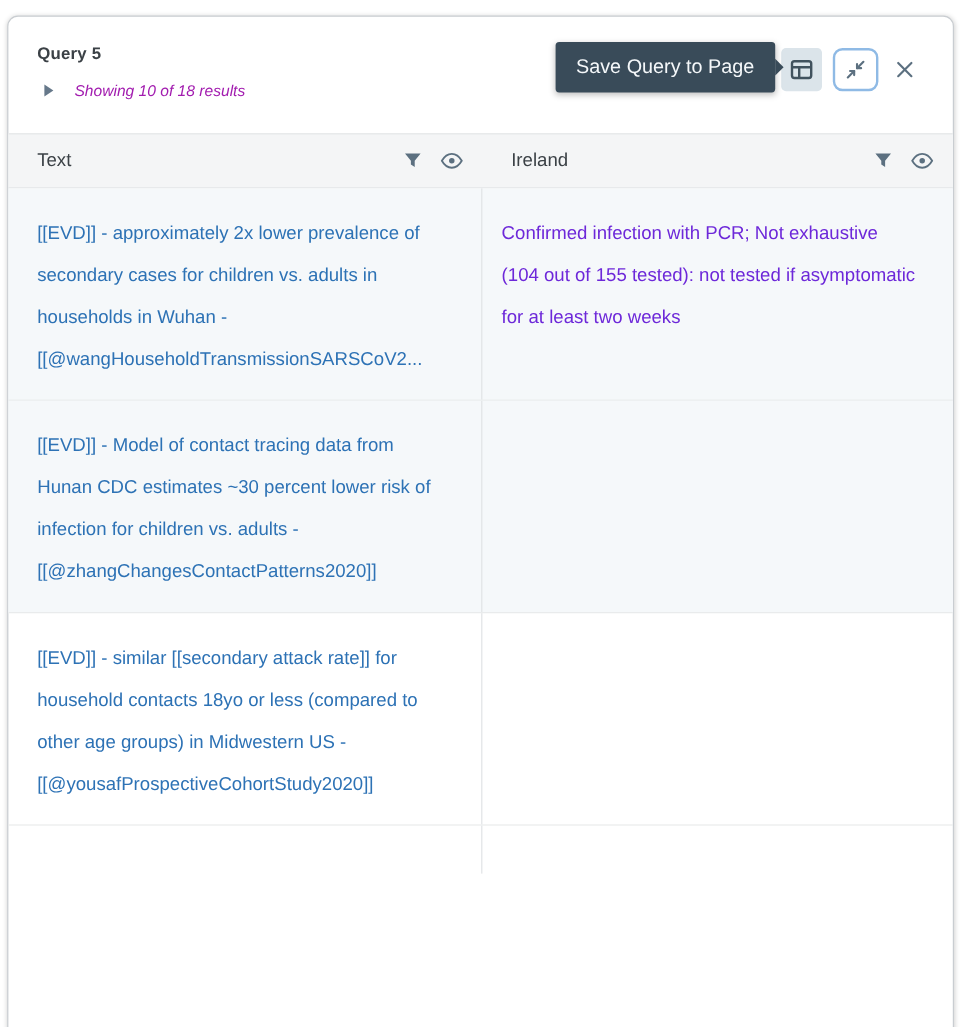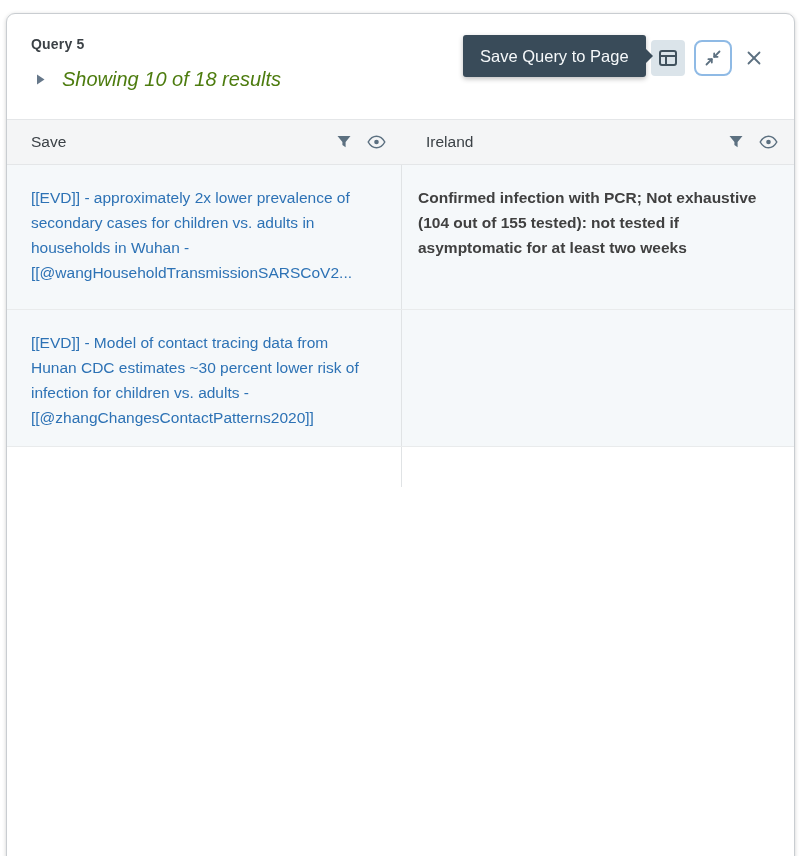--- a/index.html
+++ b/index.html
@@ -11,21 +11,21 @@
   .card{
     position:absolute;left:6px;top:13px;width:789px;height:880px;
     background:#fff;border:1px solid #c9cdd1;border-radius:9px;
     box-shadow:0 1px 4px rgba(0,0,0,.18);
     box-sizing:border-box;
   }
   .card-head{position:relative;padding:22px 24px 0 24px;}
   .title{font-size:14px;font-weight:bold;color:#3b4146;letter-spacing:.2px;}
   .showing-row{display:flex;align-items:center;margin-top:16px;}
   .caret{width:9px;height:11px;margin-left:5px;flex:0 0 auto;}
-  .showing-text{font-style:italic;font-size:20px;color:#4d7c0f;margin-left:17px;}
+  .showing-text{font-style:italic;font-size:13px;color:#a21caf;margin-left:17px;}
   
   .controls{position:absolute;top:26px;right:28px;display:flex;align-items:center;}
   .icon-btn{display:flex;align-items:center;justify-content:center;cursor:pointer;box-sizing:border-box;}
   .table-btn{width:34px;height:36px;border-radius:4px;background:#dbe4ea;}
   .collapse-btn{width:38px;height:36px;margin-left:9px;border-radius:8px;background:#fff;border:2px solid #8fbae5;}
   .close-btn{width:24px;height:24px;margin-left:10px;}
   
   .tooltip{
     position:absolute;top:21px;left:456px;height:42px;
     background:#394b59;color:#f5f8fa;border-radius:3px;
@@ -42,23 +42,23 @@
   .qtable{margin-top:28px;}
   .thead{display:flex;background:#f4f5f6;border-top:1px solid #e4e6e8;border-bottom:1px solid #e4e6e8;}
   .th{box-sizing:border-box;display:flex;align-items:center;height:44px;padding:0 16px 0 24px;font-size:15.5px;color:#3b4146;}
   .col1{width:395px;flex:0 0 auto;}
   .col2{flex:1 1 auto;}
   .th .spacer{flex:1;}
   .th-icons{display:flex;align-items:center;}
   .th-icons .icn{margin-left:15px;cursor:pointer;display:flex;}
   .tr{display:flex;border-bottom:1px solid #e9ebec;box-sizing:border-box;}
   .tr.striped{background:#f5f8fa;}
-  .td{box-sizing:border-box;padding:20px 30px 16px 24px;font-size:15.5px;line-height:25px;word-wrap:break-word;}
+  .td{box-sizing:border-box;padding:20px 30px 16px 24px;font-size:15.5px;line-height:35px;word-wrap:break-word;}
   .td.col1{border-right:1px solid #e0e3e5;color:#2d72b5;}
-  .td.col2{padding-left:16px;color:#404040;font-weight:bold;}
+  .td.col2{padding-left:16px;color:#6d28d9;}
   .tr.partial{border-bottom:none;}
   .tr.partial .td{padding-top:0;padding-bottom:0;}
   .r1{min-height:145px;} .r2{min-height:125px;} .r3{min-height:120px;justify-content:space-between;}
   .r4{min-height:125px;} .r5{min-height:130px;} .r6{min-height:40px;}
   svg{display:block;}
 </style>
 </head>
 <body>
 
 <div class="card">
@@ -108,21 +108,21 @@
           </svg>
         </span>
       </div>
     </div>
   </div>
 
   <div class="qtable">
 
     <div class="thead">
       <div class="th col1">
-        <span>Save</span>
+        <span>Text</span>
         <span class="spacer"></span>
         <span class="th-icons">
           <span class="icn">
             <svg width="16" height="16" viewBox="0 0 16 16">
                 <path d="M1.5 2h13L9.6 8v5.2l-3.2-2.1V8z" fill="#5c7080"></path>
               </svg>
           </span>
           <span class="icn">
             <svg width="19" height="14" viewBox="0 0 19 14" fill="none">
               <path d="M9.5 1.2 C5.6 1.2 2.6 4.5 1.2 7 c1.4 2.5 4.4 5.8 8.3 5.8 s6.9-3.3 8.3-5.8 C16.4 4.5 13.4 1.2 9.5 1.2 z" stroke="#5c7080" stroke-width="1.5"></path>
@@ -154,20 +154,24 @@
       <div class="td col1"><span>[[EVD]] - approximately 2x lower prevalence of secondary cases for children vs. adults in households in Wuhan - [[@wangHouseholdTransmissionSARSCoV2...</span></div>
       <div class="td col2"><span>Confirmed infection with PCR; Not exhaustive (104 out of 155 tested): not tested if asymptomatic for at least two weeks</span></div>
     </div>
 
 
     <div class="tr striped r3">
       <div class="td col1"><span>[[EVD]] - Model of contact tracing data from Hunan CDC estimates ~30 percent lower risk of infection for children vs. adults - [[@zhangChangesContactPatterns2020]]</span></div>
       <div class="td col2"><span></span></div>
     </div>
 
+    <div class="tr r4">
+      <div class="td col1"><span>[[EVD]] - similar [[secondary attack rate]] for household contacts 18yo or less (compared to other age groups) in Midwestern US - [[@yousafProspectiveCohortStudy2020]]</span></div>
+      <div class="td col2"><span></span></div>
+    </div>
 
 
     <div class="tr partial r6">
       <div class="td col1"></div>
       <div class="td col2"></div>
     </div>
 
   </div>
 </div>
 

